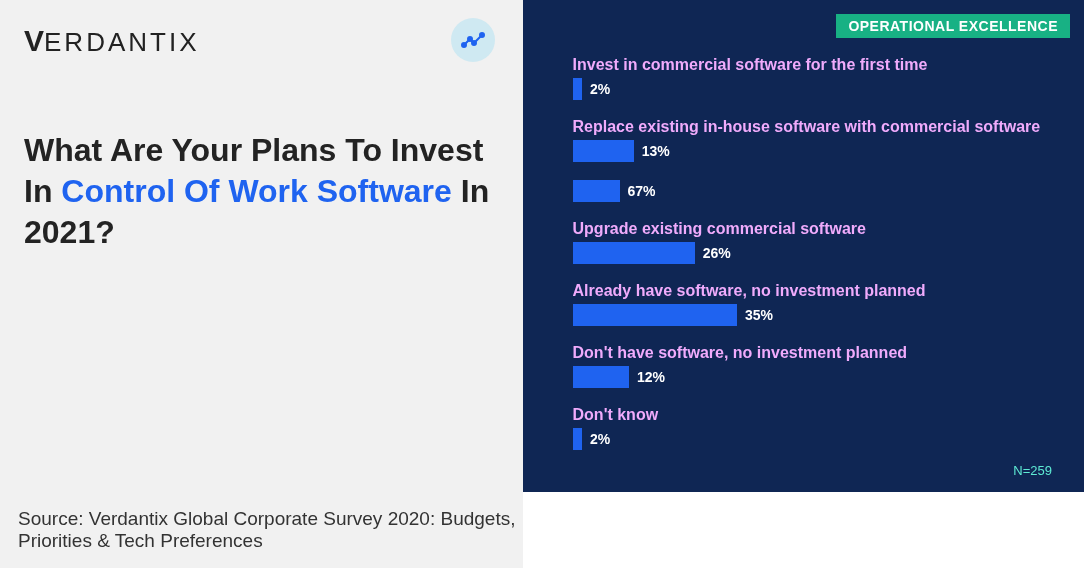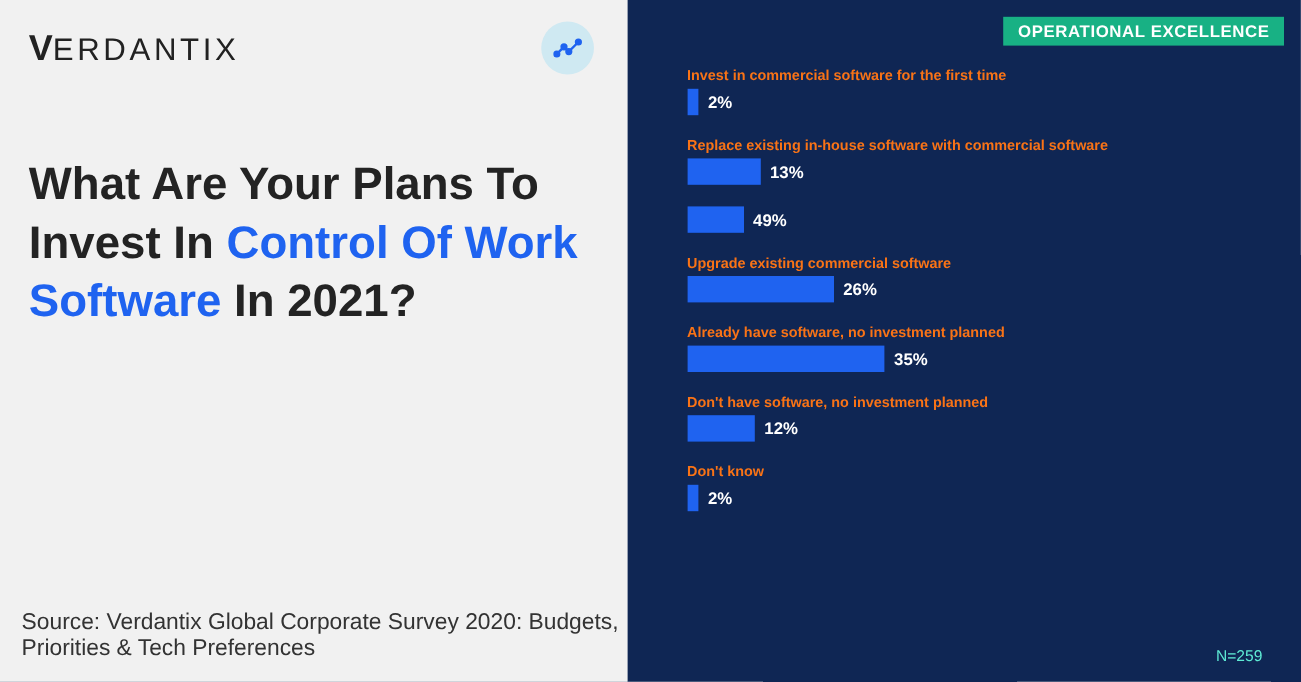--- a/index.html
+++ b/index.html
@@ -12,21 +12,21 @@
   }
   .left-panel {
     width: 547px;
     height: 568px;
     background: #f1f1f1;
     position: relative;
     padding: 24px;
   }
   .right-panel {
     width: 586px;
-    height: 568px;
+    height: 492px;
     background: #0f2654;
     position: relative;
     padding: 56px 36px 20px 50px;
   }
   .brand {
     font-size: 26px;
     font-weight: 400;
     letter-spacing: 3px;
     color: #222;
     font-family: "Futura", "Century Gothic", sans-serif;
@@ -49,21 +49,21 @@
     justify-content: center;
   }
   .chart-icon-wrap svg { width: 24px; height: 24px; }
   .title-block {
     position: absolute;
     top: 130px;
     left: 24px;
     right: 32px;
   }
   .title-text {
-    font-size: 38px;
+    font-size: 32px;
     line-height: 1.28;
     font-weight: 700;
     color: #232323;
     font-family: "Futura", "Century Gothic", Arial, sans-serif;
   }
   .title-text .highlight {
     color: #1f63f0;
   }
   .source-line {
     position: absolute;
@@ -78,22 +78,22 @@
     right: 14px;
     background: #18b184;
     color: #fff;
     font-size: 14px;
     font-weight: 700;
     letter-spacing: 0.5px;
     padding: 4px 12px;
   }
   .bar-group { margin-bottom: 18px; }
   .bar-label {
-    color: #f97316;
-    font-size: 12px;
+    color: #f0abfc;
+    font-size: 16px;
     font-weight: 700;
     margin-bottom: 4px;
   }
   .bar-row {
     display: flex;
     align-items: center;
     height: 22px;
   }
   .bar {
     background: #1f63f0;
@@ -153,21 +153,21 @@
       <div class="bar-group">
         <div class="bar-label">Replace existing in-house software with commercial software</div>
         <div class="bar-row">
           <div class="bar" style="width: 61.1px;"></div>
           <div class="bar-value">13%</div>
         </div>
       </div>
       <div class="bar-group">
         <div class="bar-row">
           <div class="bar" style="width: 47px;"></div>
-          <div class="bar-value">49%</div>
+          <div class="bar-value">67%</div>
         </div>
       </div>
       <div class="bar-group">
         <div class="bar-label">Upgrade existing commercial software</div>
         <div class="bar-row">
           <div class="bar" style="width: 122.2px;"></div>
           <div class="bar-value">26%</div>
         </div>
       </div>
       <div class="bar-group">

